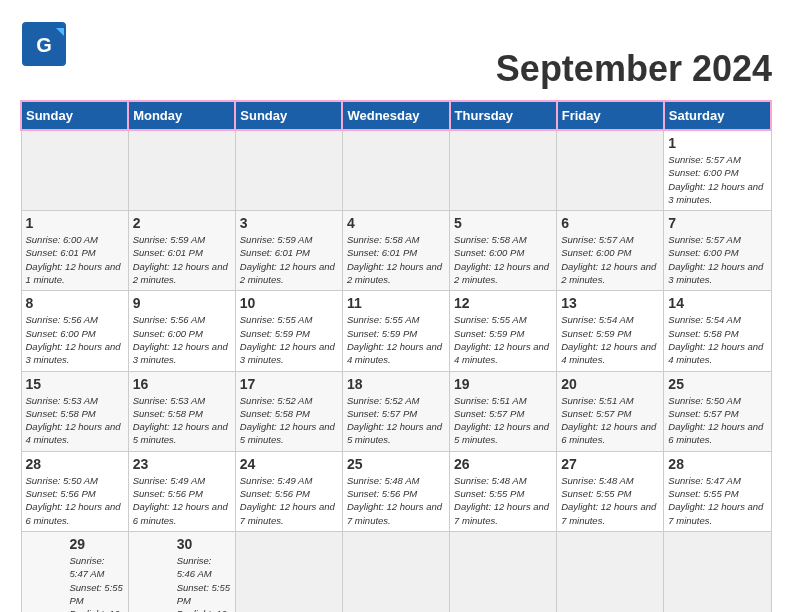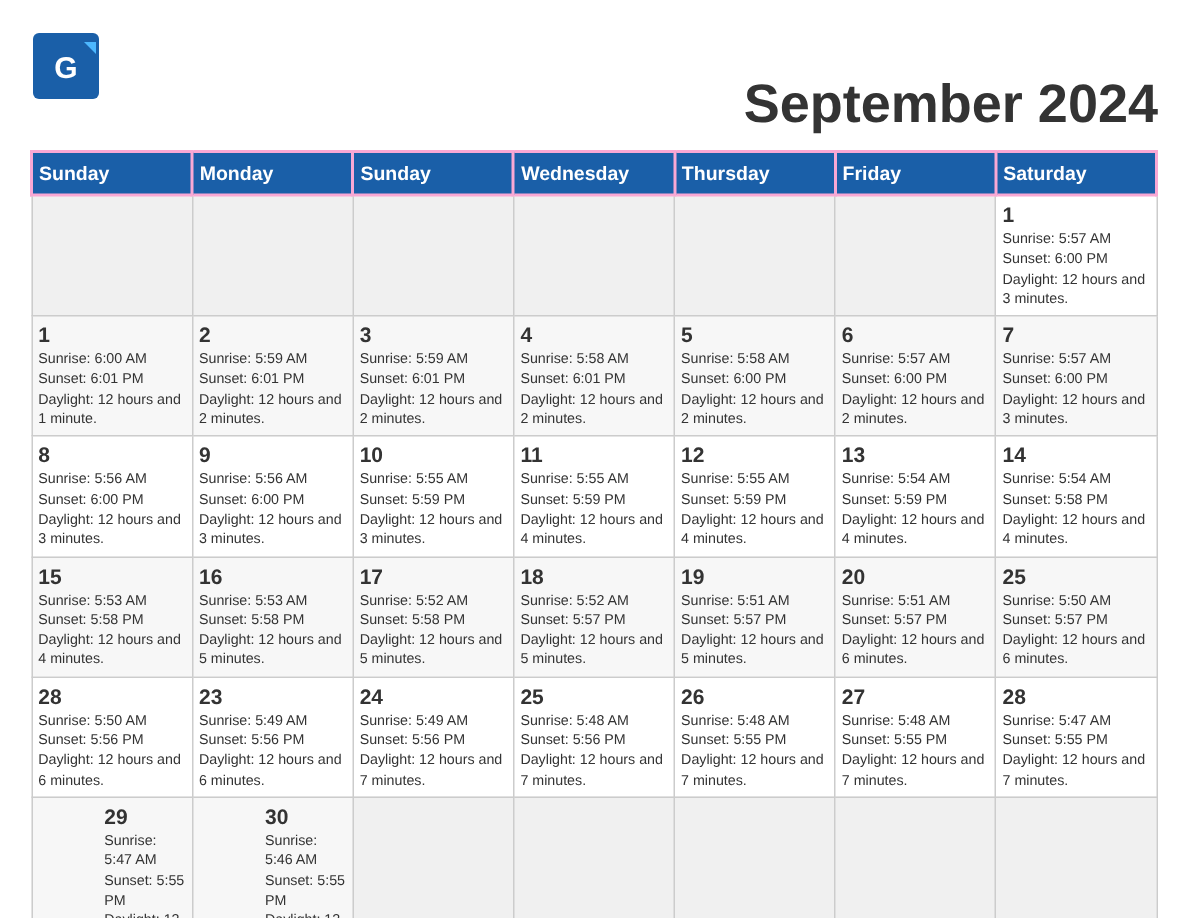--- a/index.html
+++ b/index.html
@@ -71,20 +71,21 @@
     .day-number {
       font-size: 14px;
       font-weight: bold;
       display: block;
       margin-bottom: 2px;
     }
     .day-info {
       font-size: 9.5px;
       line-height: 1.4;
       color: #333;
+      font-style: italic;
     }
     .empty-cell {
       background: #f0f0f0 !important;
     }
     .last-row td {
       height: 70px;
       padding-left: 48px;
     }
   </style>
 </head>

